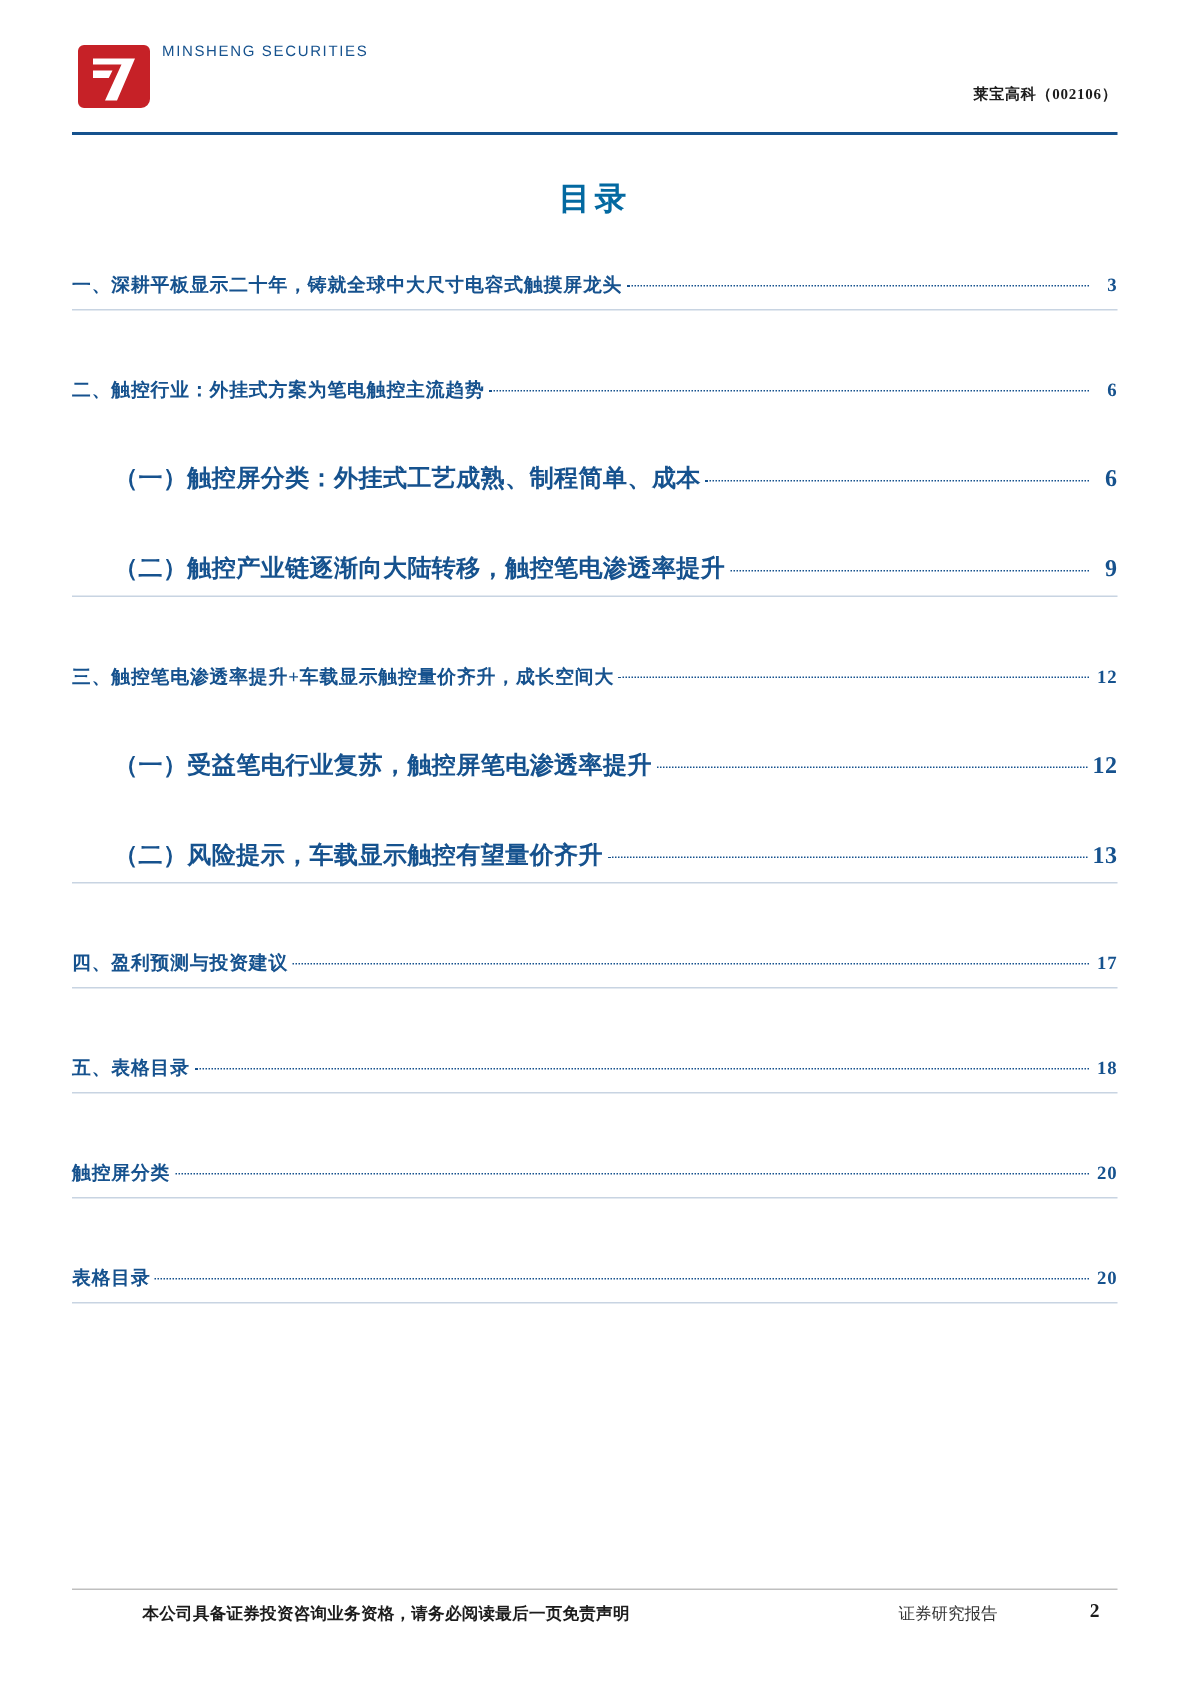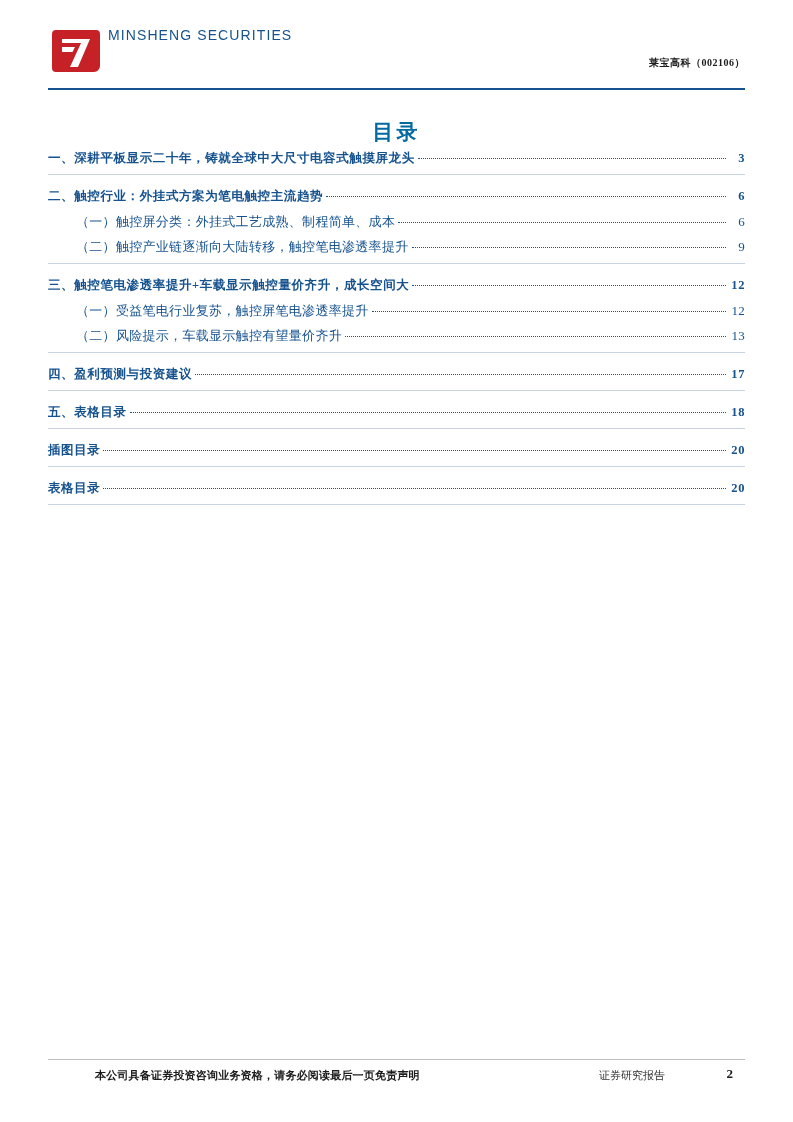--- a/index.html
+++ b/index.html
@@ -51,21 +51,21 @@
     font-family: "Liberation Serif", serif;
     font-size: 29px;
     font-weight: bold;
     color: #16528e;
     letter-spacing: 1px;
     line-height: 34px;
     white-space: nowrap;
   }
   .logo-en {
     font-family: "Liberation Sans", sans-serif;
-    font-size: 14px;
+    font-size: 10px;
     color: #16528e;
     letter-spacing: 1.1px;
     line-height: 12px;
     margin-top: 1px;
     white-space: nowrap;
   }
   .header-right {
     position: absolute;
     right: 0;
     top: 30px;
@@ -107,20 +107,21 @@
     right: 48px;
   }
   .toc-row {
     display: flex;
     align-items: baseline;
     color: #16528e;
     white-space: nowrap;
   }
   .toc-row .label {
     flex: none;
+    margin-top: 32px;
   }
   .toc-row .dots {
     flex: 1 1 auto;
     overflow: hidden;
     margin: 0 3px;
     position: relative;
     top: -3px;
     border-bottom: 1.3px dotted #16528e;
     height: 1px;
   }
@@ -141,22 +142,22 @@
   }
   .lvl1:first-child {
     margin-top: 0;
   }
   .lvl1 .dots {
     border-bottom-width: 1.5px;
   }
 
   
   .lvl2 {
-    font-size: 13px;
-    font-weight: normal;
+    font-size: 16px;
+    font-weight: bold;
     letter-spacing: 0.3px;
     margin-top: 7px;
     padding-left: 28px;
   }
   .sub-group {
     padding-bottom: 7px;
     border-bottom: 1px solid #c8d4e2;
   }
   .sub-group .lvl2:first-child {
     margin-top: 8px;
@@ -277,21 +278,21 @@
       <span class="page-no">17</span>
     </div>
 
     <div class="toc-row lvl1">
       <span class="label">五、表格目录</span>
       <span class="dots"></span>
       <span class="page-no">18</span>
     </div>
 
     <div class="toc-row lvl1">
-      <span class="label">插图目录</span>
+      <span class="label">触控屏分类</span>
       <span class="dots"></span>
       <span class="page-no">20</span>
     </div>
 
     <div class="toc-row lvl1">
       <span class="label">表格目录</span>
       <span class="dots"></span>
       <span class="page-no">20</span>
     </div>
 

